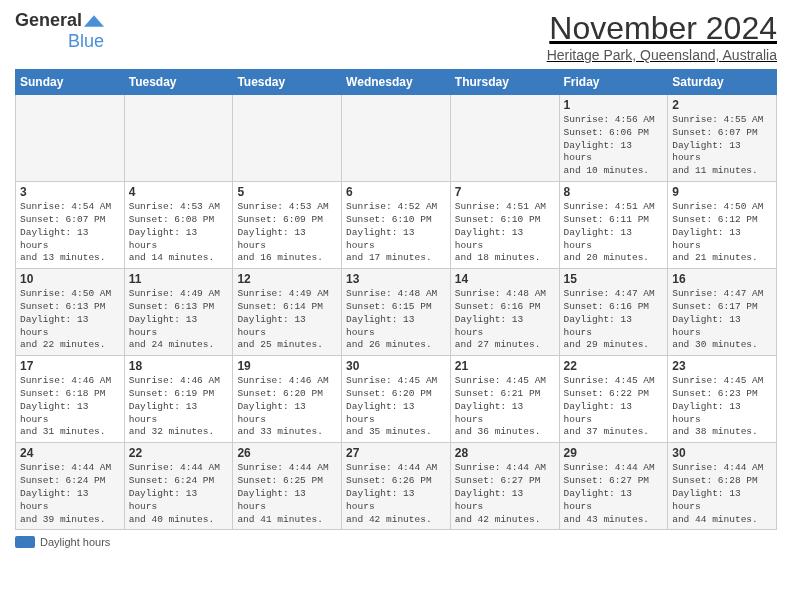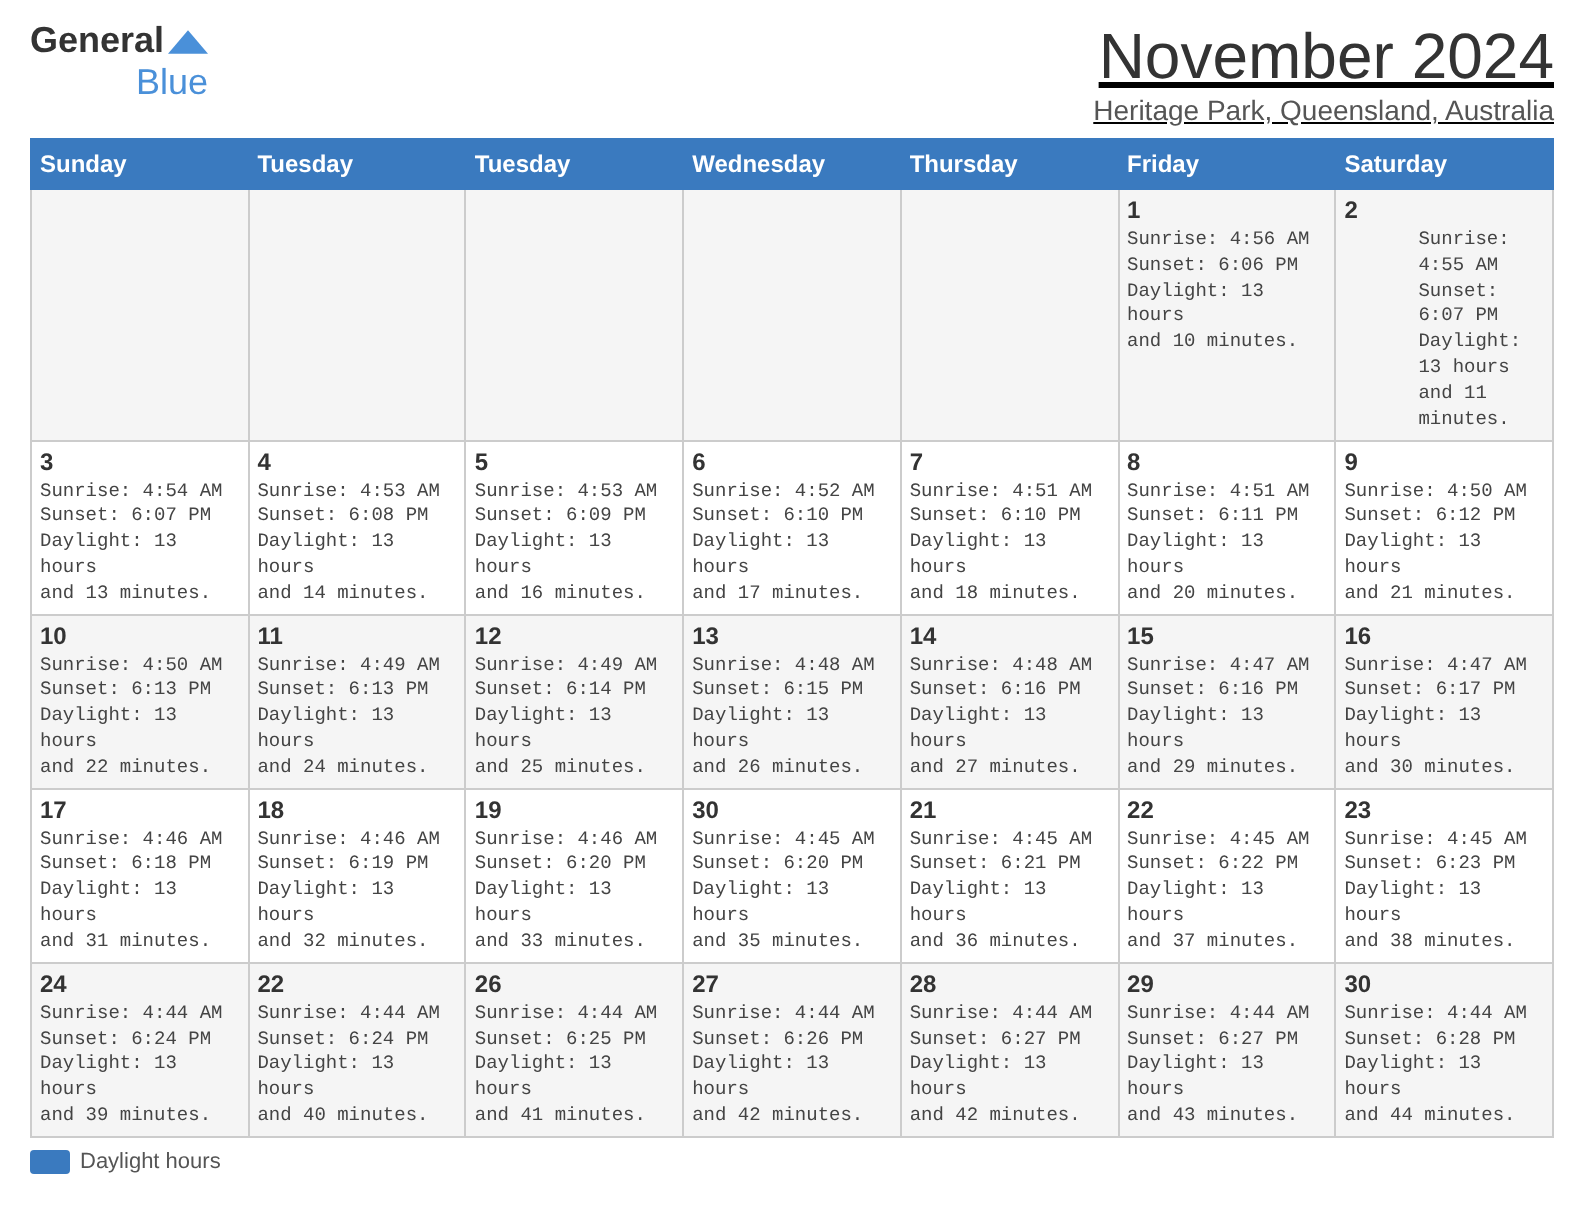--- a/index.html
+++ b/index.html
@@ -153,21 +153,21 @@
         <td class="empty-cell"></td>
         <td>
           <span class="day-num">1</span>
           <div class="day-info" style="white-space: pre-line;">Sunrise: 4:56 AM
 Sunset: 6:06 PM
 Daylight: 13 hours
 and 10 minutes.</div>
         </td>
         <td>
           <span class="day-num">2</span>
-          <div class="day-info" style="white-space: pre-line; margin-left: 37px;">Sunrise: 4:55 AM
+          <div class="day-info" style="white-space: pre-line;">Sunrise: 4:55 AM
 Sunset: 6:07 PM
 Daylight: 13 hours
 and 11 minutes.</div>
         </td>
       </tr>
       <tr>
         <td>
           <span class="day-num">3</span>
           <div class="day-info" style="white-space: pre-line;">Sunrise: 4:54 AM
 Sunset: 6:07 PM

